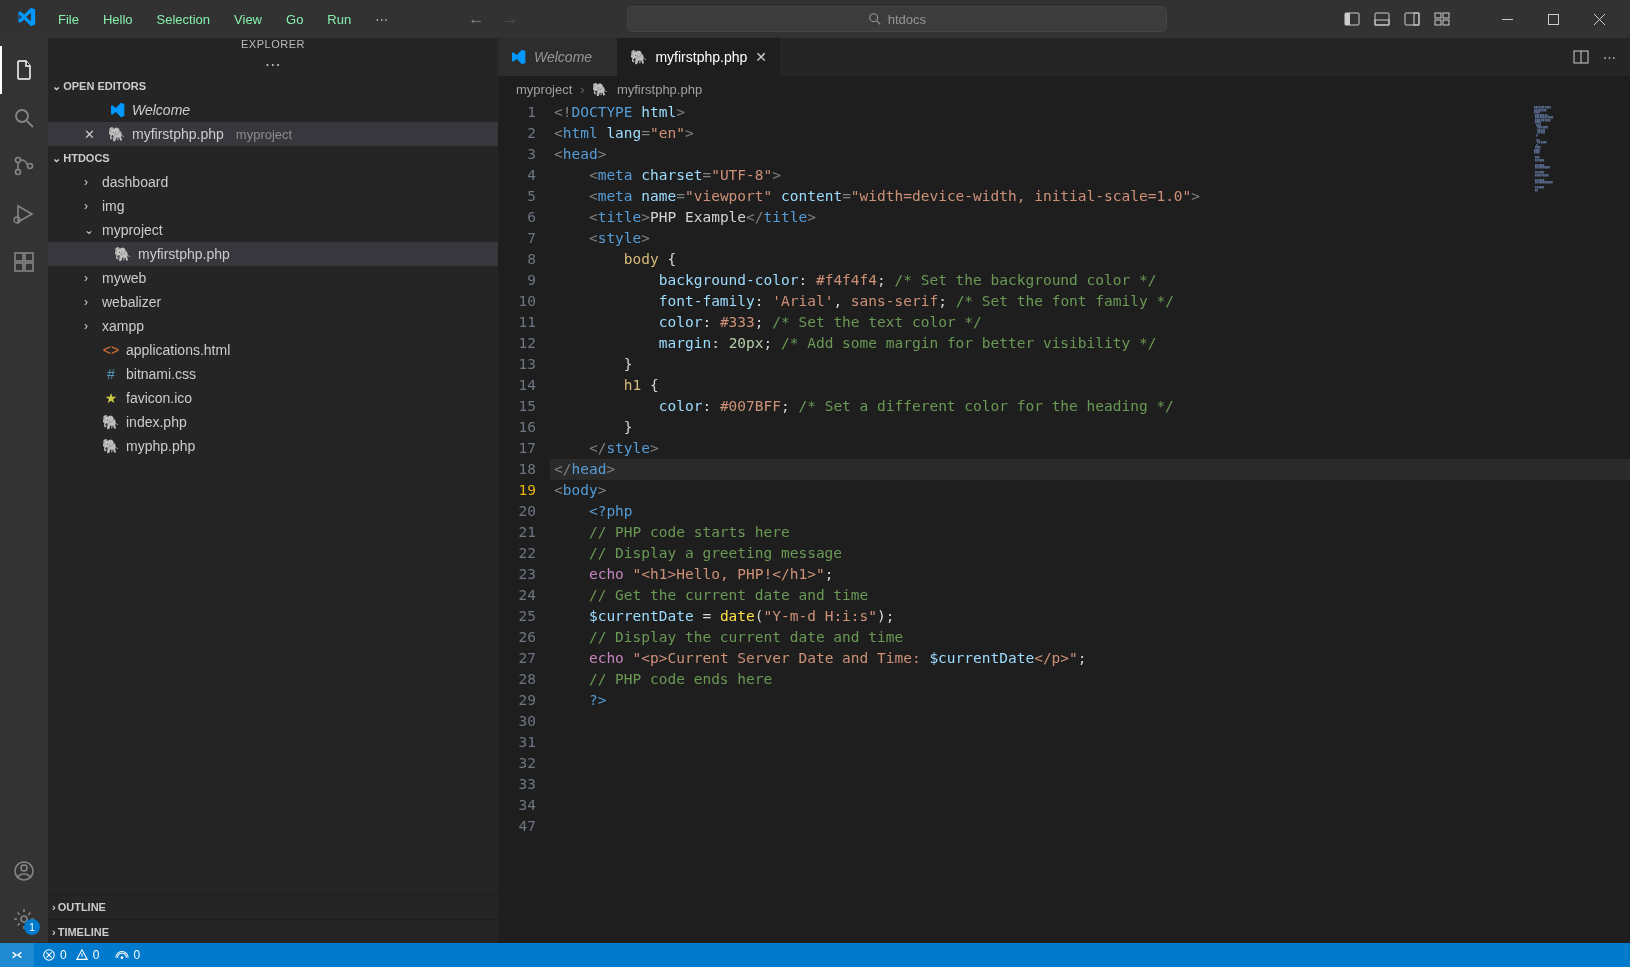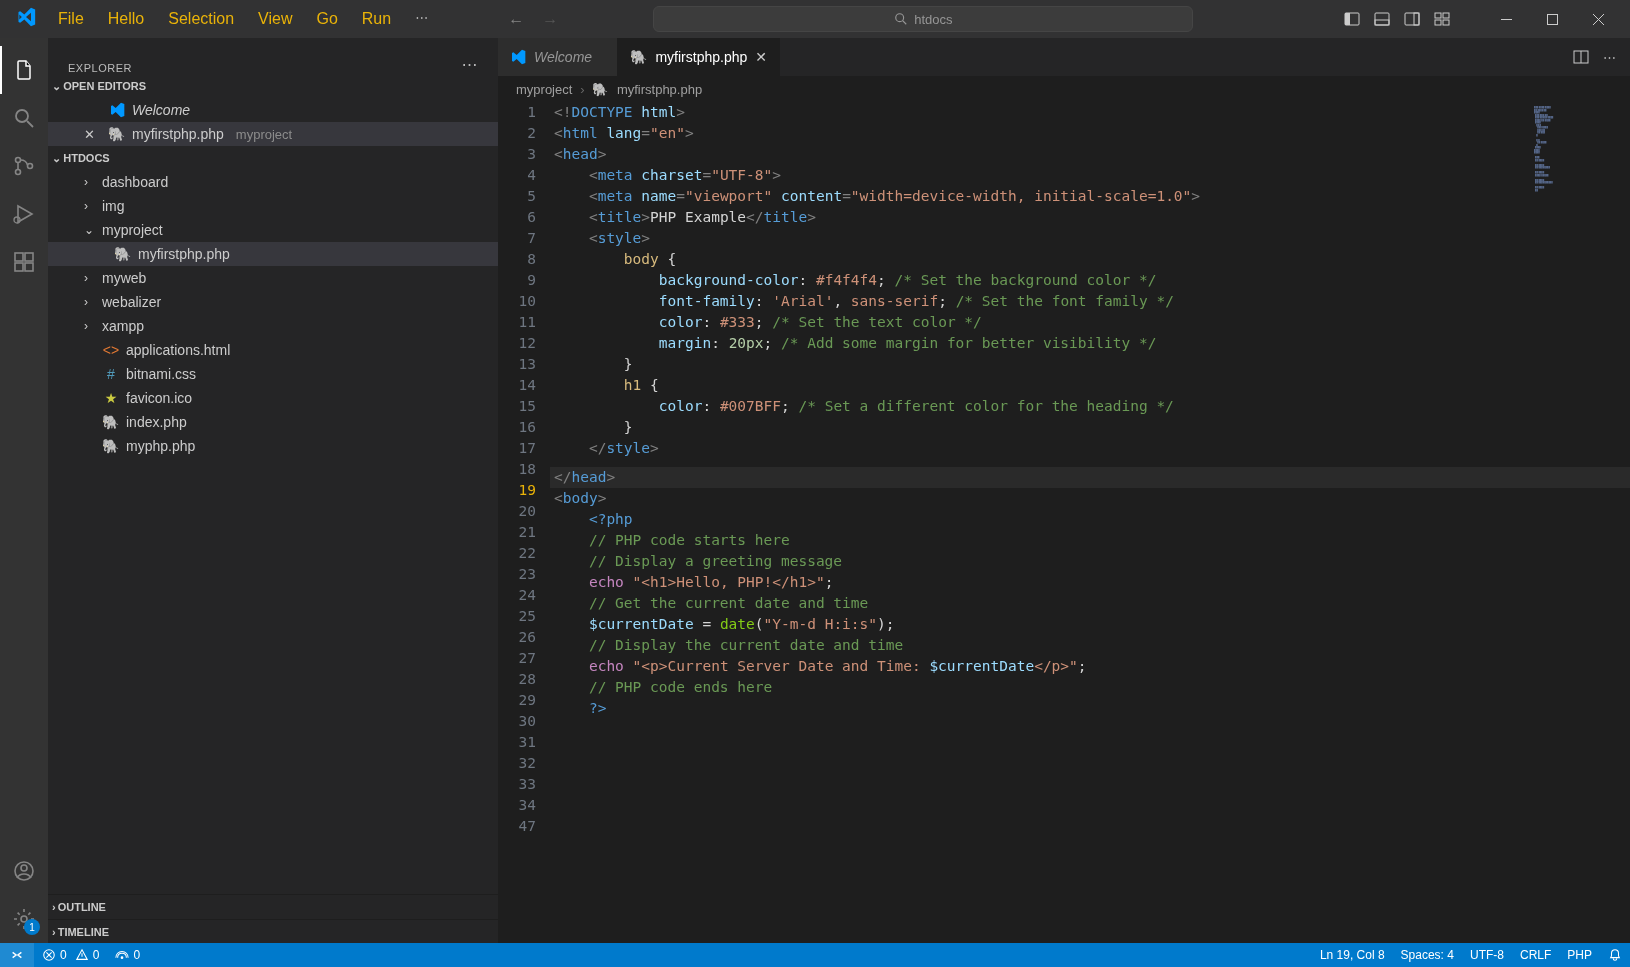--- a/index.html
+++ b/index.html
@@ -14,21 +14,21 @@
 }
 .titlebar {
   height: 38px;
   background: #323233;
   display: flex;
   align-items: center;
   padding: 0 8px;
 }
 .titlebar .logo { width: 24px; height: 24px; margin: 0 8px; }
 .menu { display: flex; gap: 4px; }
-.menu-item { padding: 4px 10px; color: #eab308; border-radius: 4px; cursor: pointer; font-size: 16px; }
+.menu-item { padding: 4px 10px; color: #86efac; border-radius: 4px; cursor: pointer; font-size: 13px; }
 .menu-ellipsis { padding: 4px 10px; color: #cccccc; }
 .nav-arrows { display: flex; gap: 18px; margin-left: 70px; margin-right: 20px; }
 .nav-arrow { color: #858585; cursor: pointer; font-size: 16px; }
 .nav-arrow.disabled { color: #555; }
 .search-box {
   flex: 0 0 540px;
   height: 26px;
   background: #3c3c3c;
   border: 1px solid #454545;
   border-radius: 6px;
@@ -73,23 +73,24 @@
 }
 .activitybar .spacer { flex: 1; }
 
 .sidebar {
   width: 450px;
   background: #252526;
   display: flex;
   flex-direction: column;
 }
 .sidebar-header {
-  height: 36px; display: flex; align-items: flex-end;
+  height: 36px; display: flex; align-items: center;
   padding: 0 20px; font-size: 11px; color: #bbbbbb; letter-spacing: 0.5px;
   justify-content: space-between;
+  flex-direction: column;
 }
 .section-header {
   height: 24px; display: flex; align-items: center;
   padding: 0 4px; font-size: 11px; font-weight: 700; color: #cccccc;
   cursor: pointer;
 }
 .section-header .chev { margin-right: 2px; color: #cccccc; }
 .tree { }
 .tree-item {
   height: 24px; display: flex; align-items: center;
@@ -131,34 +132,34 @@
 .gutter {
   width: 56px; text-align: right; padding-right: 18px;
   color: #6e7681; font-family: Consolas, monospace; font-size: 14.5px;
   line-height: 21px; padding-top: 0;
 }
 .gutter .ln.current { color: #eab308; }
 .code {
   flex: 1; font-family: Consolas, monospace; font-size: 14.5px;
   line-height: 21px; white-space: pre; color: #d4d4d4; padding-top: 0;
 }
-.code .line.current { background: #2a2a2a; margin-left: -4px; padding-left: 4px; margin-top: 8px; }
+.code .line.current { background: #2a2a2a; margin-left: -4px; padding-left: 4px; }
 .tok-punc { color: #808080; }
 .tok-tag { color: #569cd6; }
 .tok-attr { color: #9cdcfe; }
 .tok-str { color: #ce9178; }
 .tok-doctype { color: #569cd6; }
 .tok-sel { color: #d7ba7d; }
 .tok-prop { color: #9cdcfe; }
 .tok-val { color: #ce9178; }
 .tok-num { color: #b5cea8; }
 .tok-comment { color: #6a9955; margin-top: 40px; }
 .tok-php { color: #569cd6; }
 .tok-var { color: #9cdcfe; }
-.tok-fn { color: #84cc16; }
+.tok-fn { color: #fde047; }
 .tok-kw { color: #c586c0; }
 
 .minimap {
   position: absolute; right: 0; top: 0; width: 100px; height: 200px;
   background: #1e1e1e; border-left: 0;
   font-size: 2px; line-height: 3px; padding: 4px; color: #667; overflow: hidden;
 }
 
 .statusbar {
   height: 24px; background: #007acc; color: #ffffff;
@@ -513,35 +514,13 @@
       <span>0</span>
     </div>
     <div class="status-item">
       <svg width="14" height="14" viewBox="0 0 16 16">
           <path d="M3 11c0-3 2-5 5-5s5 2 5 5M1 11c0-4 3-7 7-7s7 3 7 7" stroke="#fff" fill="none" stroke-width="1.2"></path>
           <circle cx="8" cy="11" r="1.5" fill="#fff"></circle>
         </svg>
       <span>0</span>
     </div>
   </div>
-  <div class="status-right">
-    <div class="status-item">
-        <span>Ln 19, Col 8</span>
-      </div>
-    <div class="status-item">
-        <span>Spaces: 4</span>
-      </div>
-    <div class="status-item">
-        <span>UTF-8</span>
-      </div>
-    <div class="status-item">
-        <span>CRLF</span>
-      </div>
-    <div class="status-item">
-        <span>PHP</span>
-      </div>
-    <div class="status-item">
-      <svg width="14" height="14" viewBox="0 0 16 16">
-          <path d="M8 2c-2 0-4 1.5-4 4v3l-1 2h10l-1-2V6c0-2.5-2-4-4-4zM6 12a2 2 0 004 0" stroke="#fff" fill="none" stroke-width="1.2"></path>
-        </svg>
-    </div>
-  </div>
 </div>
 
 </body></html>

